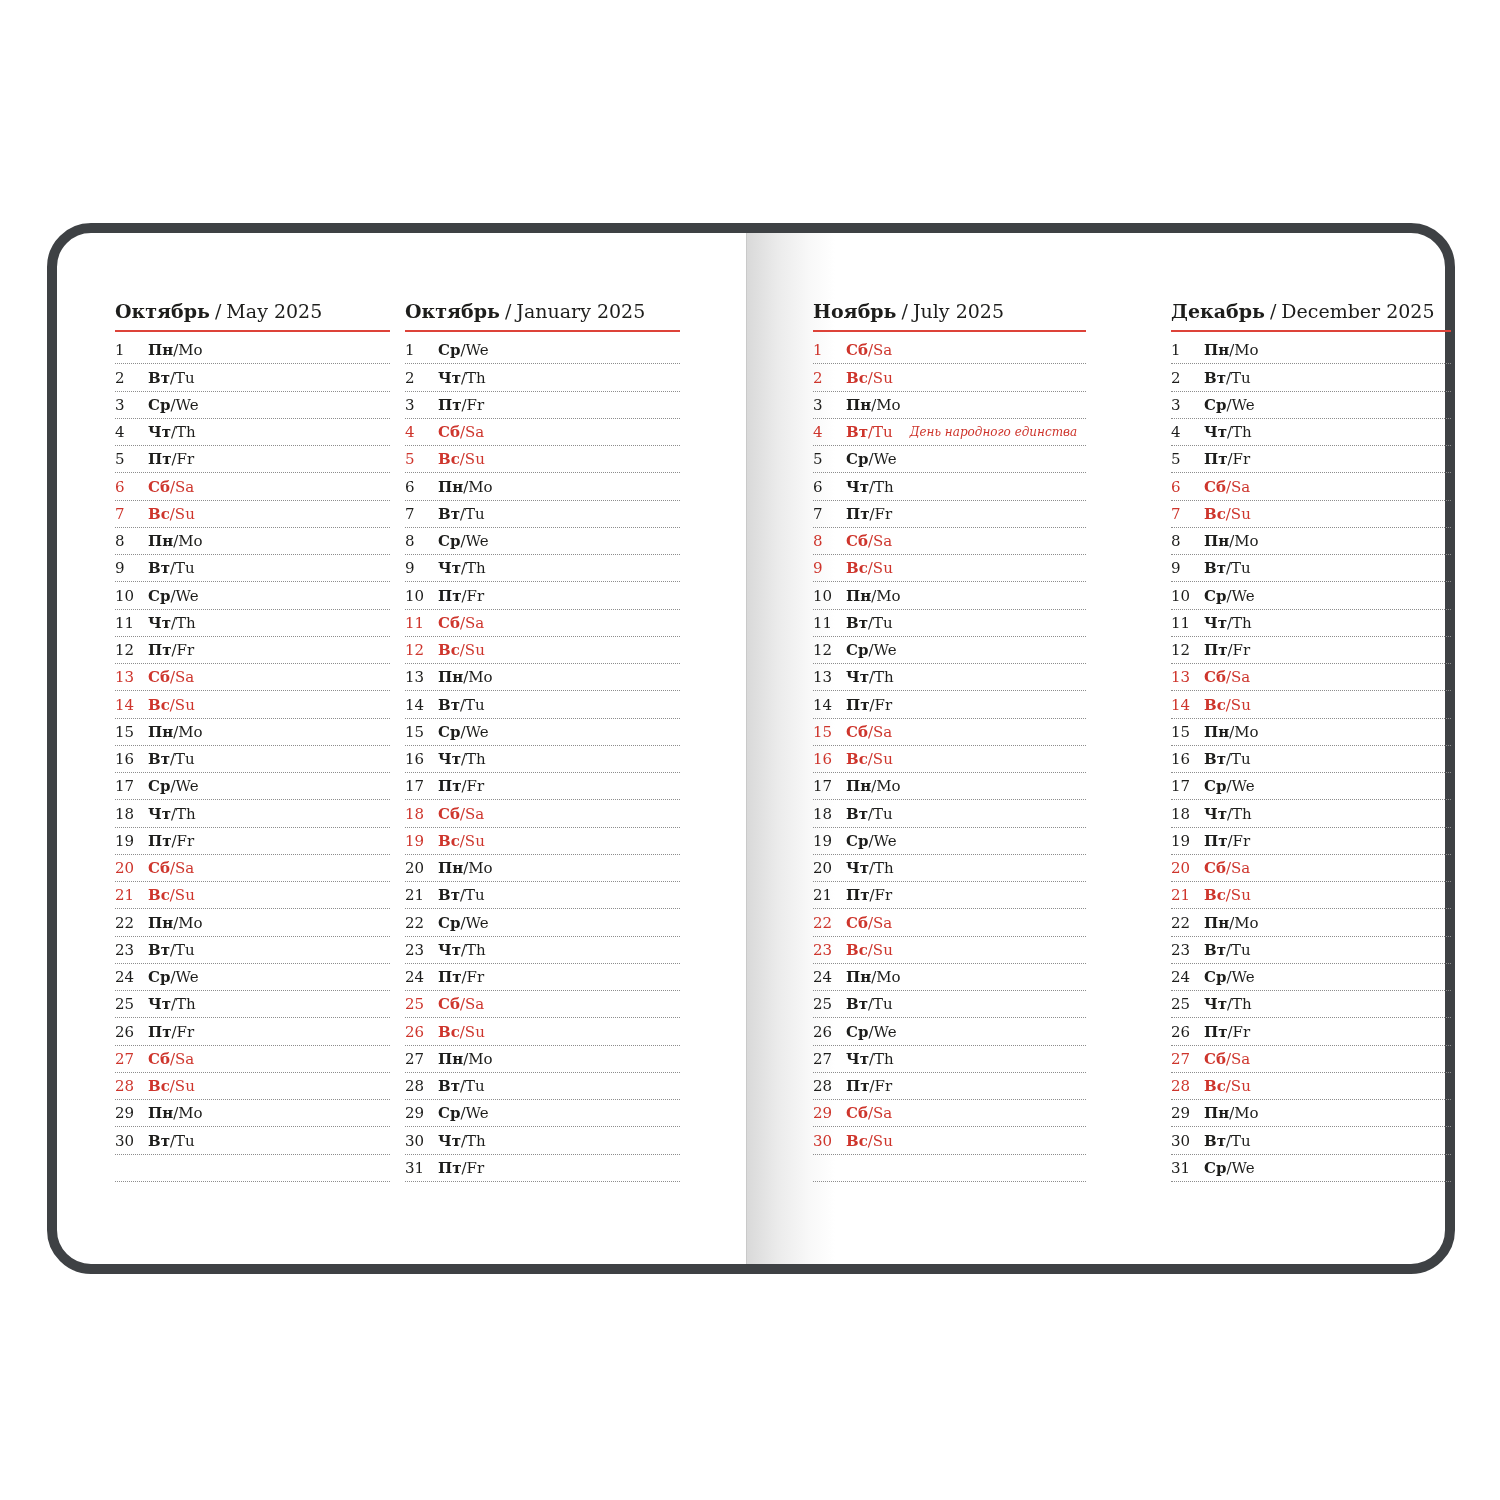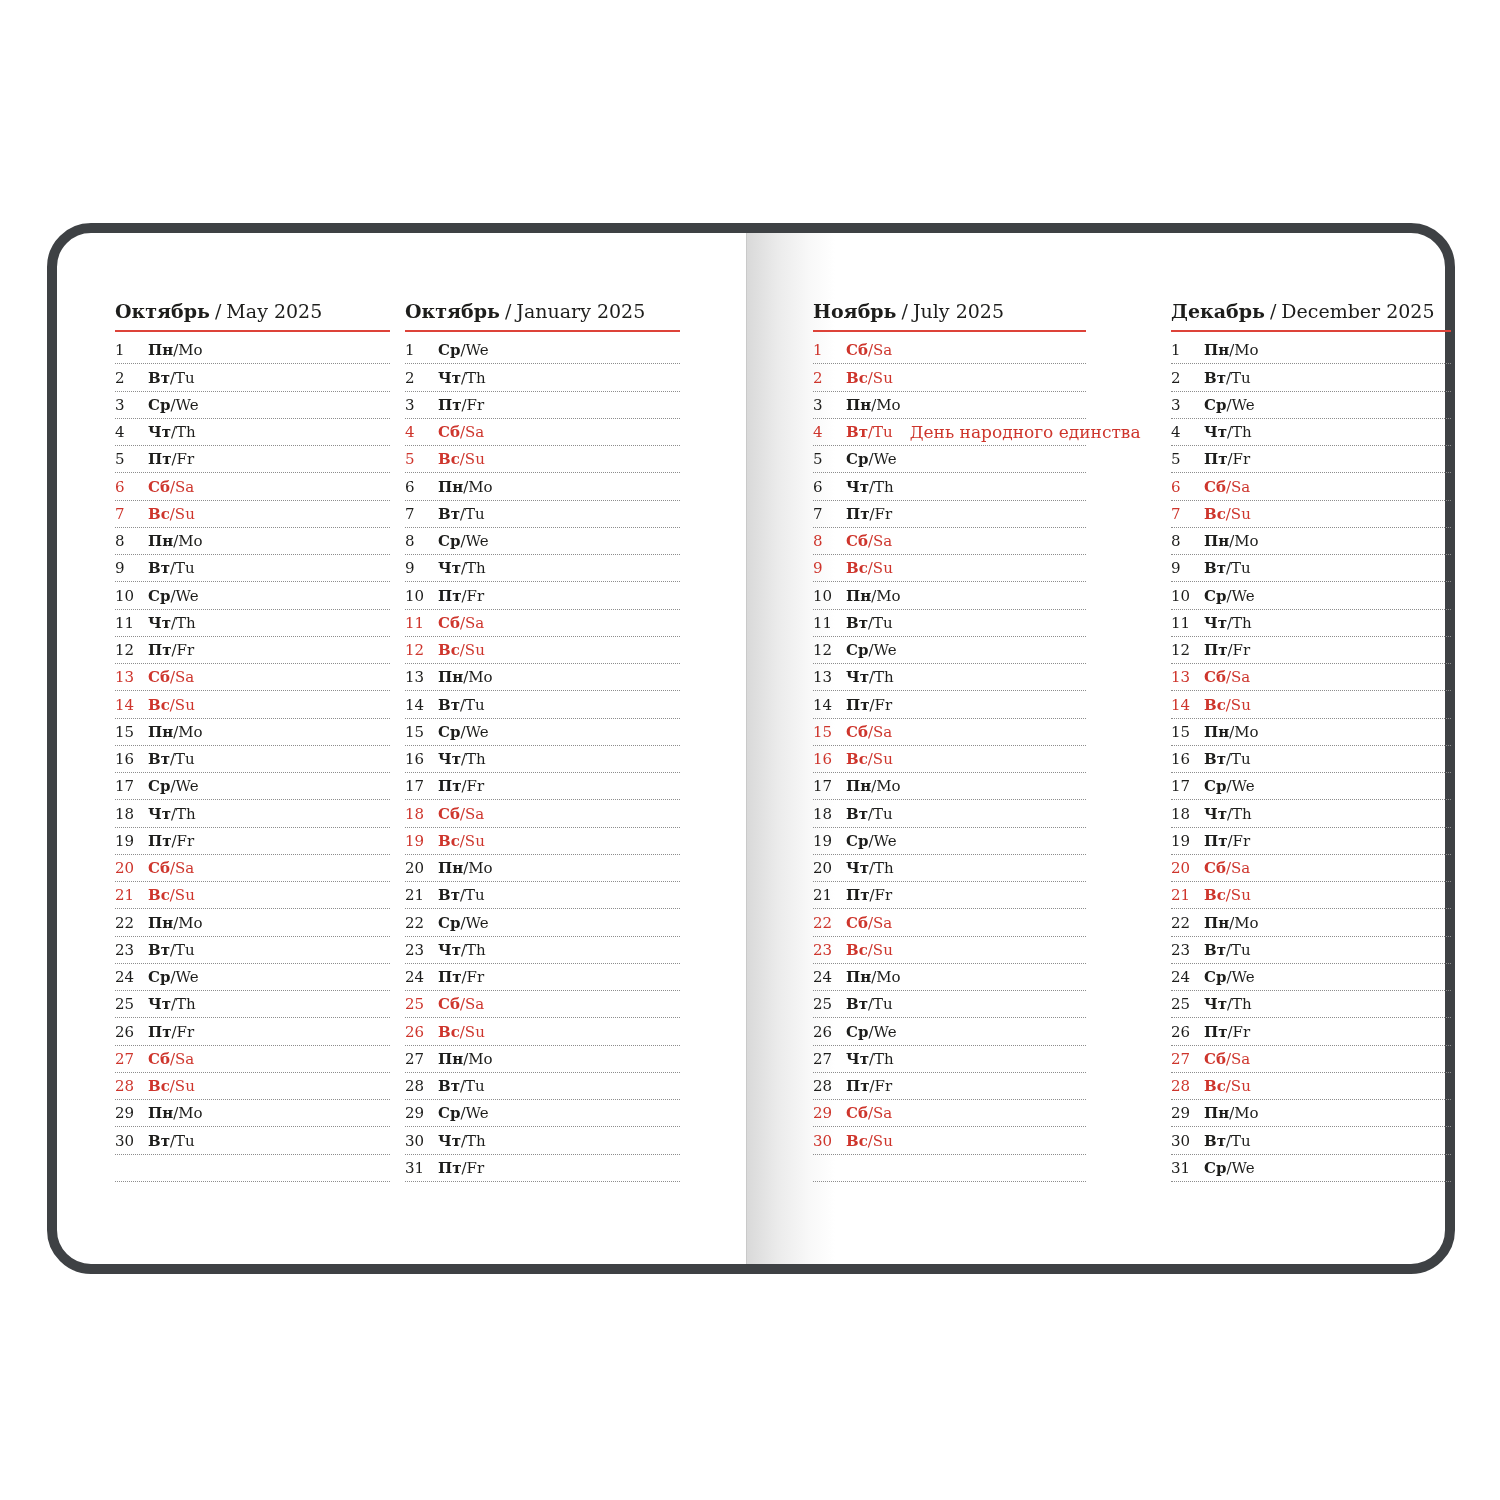--- a/index.html
+++ b/index.html
@@ -42,21 +42,21 @@
   .row {
     height:27.25px; box-sizing:border-box;
     border-bottom:1px dotted #8d8d8d;
     display:flex; align-items:flex-end; padding-bottom:4px;
     font-size:15px; line-height:17px; color:#1d1d1b;
     white-space:nowrap;
   }
   .row .num { width:33px; flex:none; }
   .row .day b { font-weight:bold; }
   .row.red, .row.red .day, .row.red .num { color:#ce352c; }
-  .row .note { font-size:17px; line-height:15px; margin-left:17px; padding-bottom:1px; color:#ce352c; }
+  .row .note { font-size:12px; line-height:15px; margin-left:17px; padding-bottom:1px; color:#ce352c;font-style:italic; }
   .row.blank {  }
 </style>
 </head>
 <body>
 
 <div class="stage">
   <div class="cover"></div>
   <div class="spine"></div>
 
   <section class="month" id="month-0">

